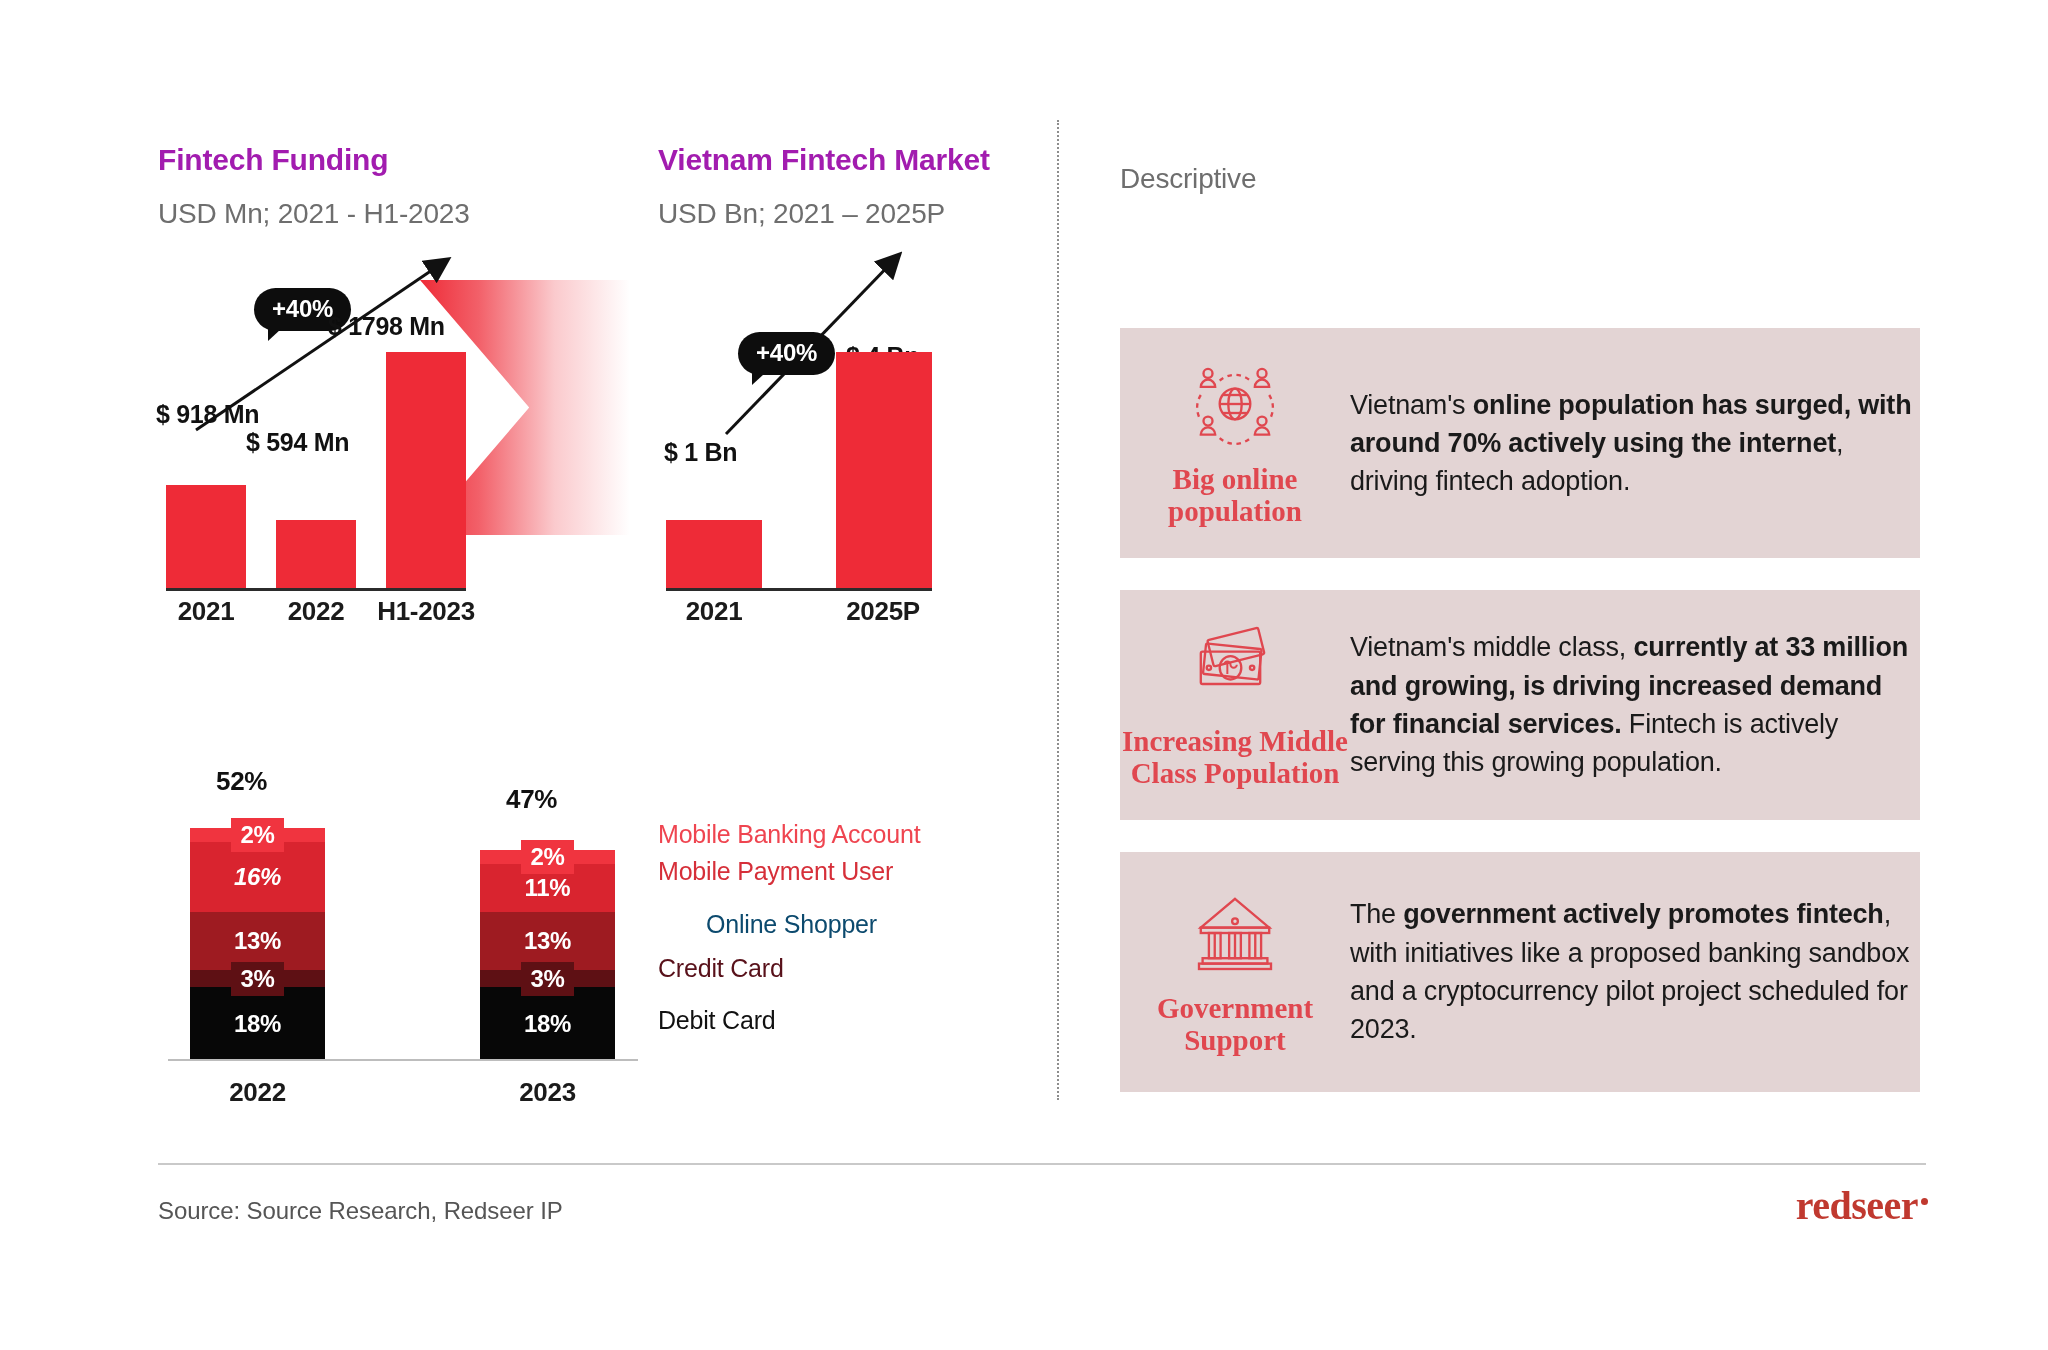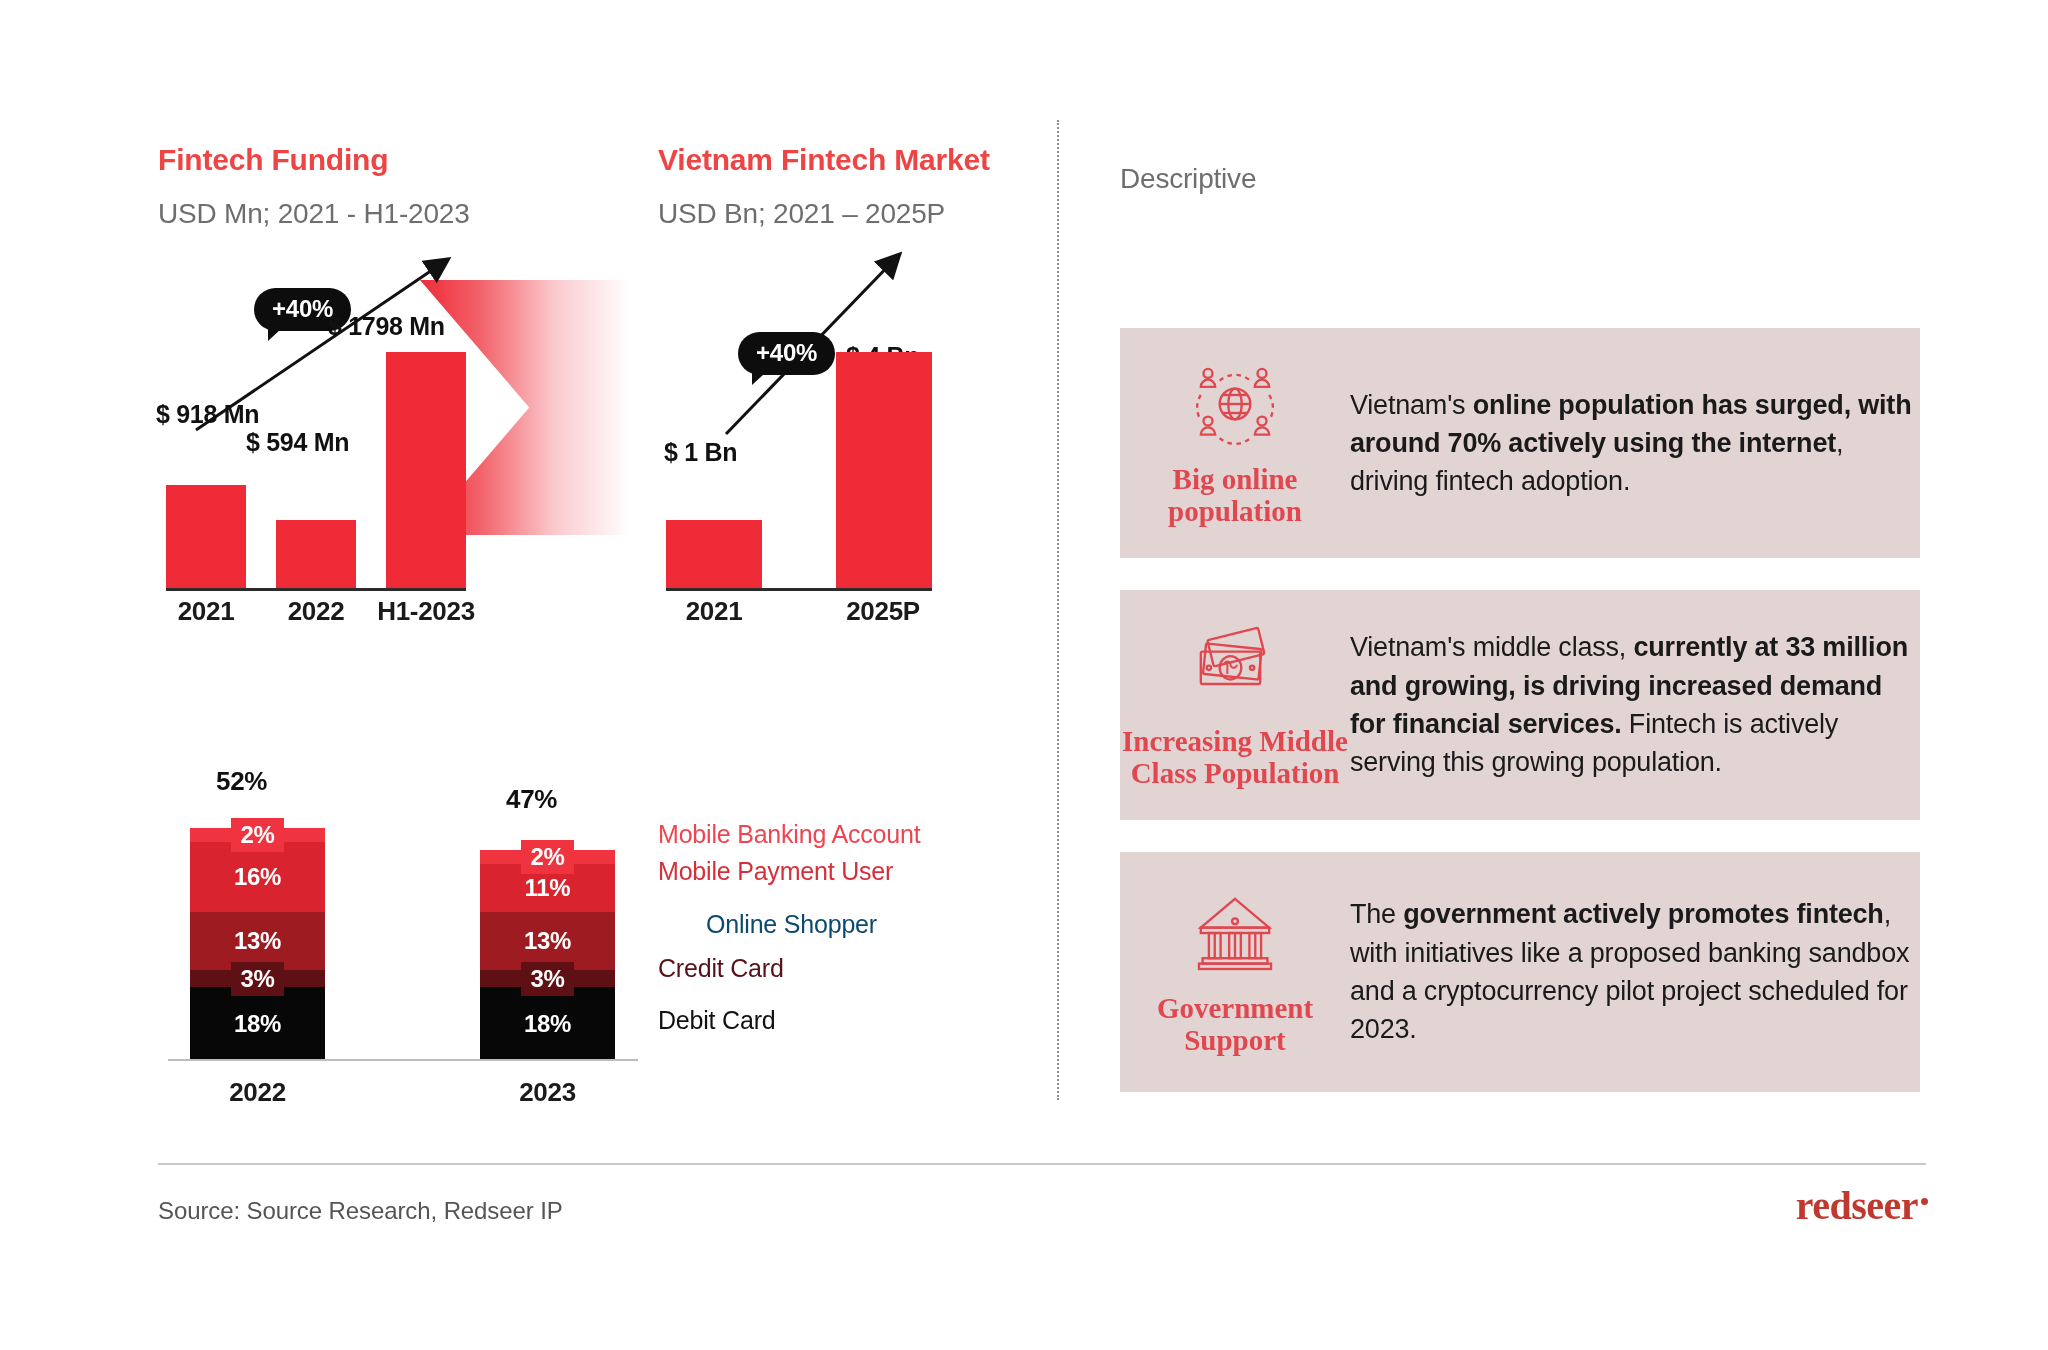--- a/index.html
+++ b/index.html
@@ -6,21 +6,21 @@
   html, body {
     width: 2048px; height: 1350px;
     background: #ffffff;
     font-family: "Liberation Sans", sans-serif;
     overflow: hidden;
   }
   .page { position: relative; width: 2048px; height: 1350px; }
 
   
   .sect-title {
-    font-size: 30px; font-weight: 700; color: #ef4444;
+    font-size: 30px; font-weight: 700; color: #a21caf;
     letter-spacing: -0.2px; line-height: 1.18;
   }
   .sect-sub {
     font-size: 28px; font-weight: 400; color: #6e6e6e;
     letter-spacing: -0.2px; line-height: 1.2; margin-top: 20px;
   }
 
   
   .left { position: absolute; left: 0; top: 0; width: 1060px; height: 1350px; }
 
@@ -213,21 +213,21 @@
 
     <div class="barchart" style="left:158px; top:810px; width:480px; height:250px;">
 
       <div class="stack-total" style="left:58px; top:-44px;">52%</div>
       <div class="stack-total" style="left:348px; top:-26px;">47%</div>
 
       <div class="stack" style="left:32px; height:232px;">
         <div class="seg small" style="height:14px; background:#f0343f;">
           <span>2%</span>
         </div>
-        <div class="seg" style="height:70px; background:#d9242f;">
+        <div class="seg" style="height:70px; background:#d9242f;font-style:italic;">
           <span>16%</span>
         </div>
         <div class="seg" style="height:58px; background:#9e1b21;">
           <span>13%</span>
         </div>
         <div class="seg small" style="height:17px; background:#5e1014;">
           <span>3%</span>
         </div>
         <div class="seg" style="height:73px; background:#070707;">
           <span>18%</span>

